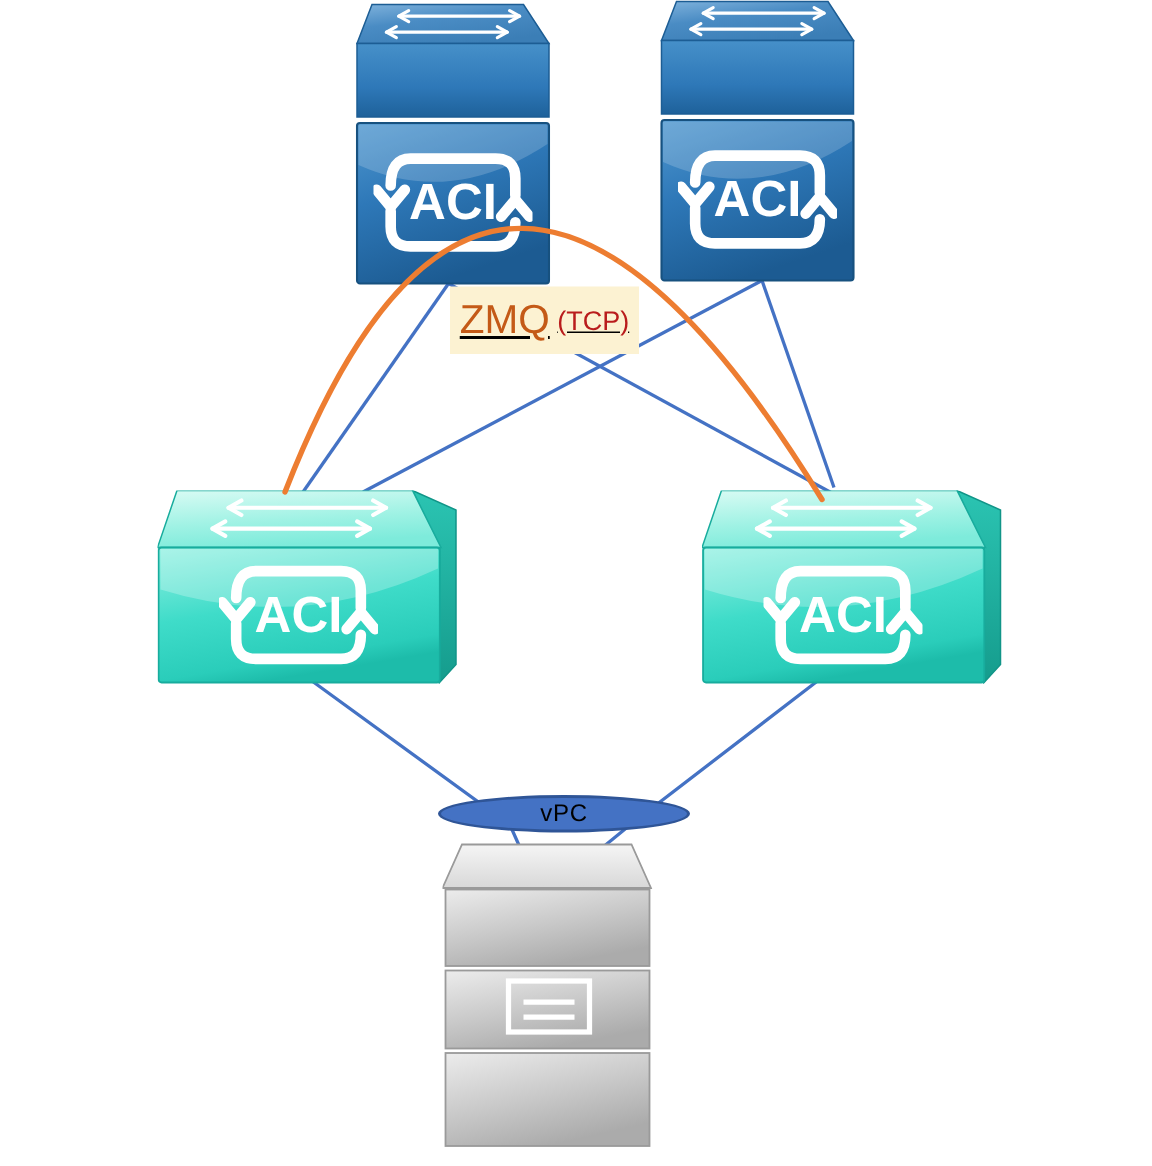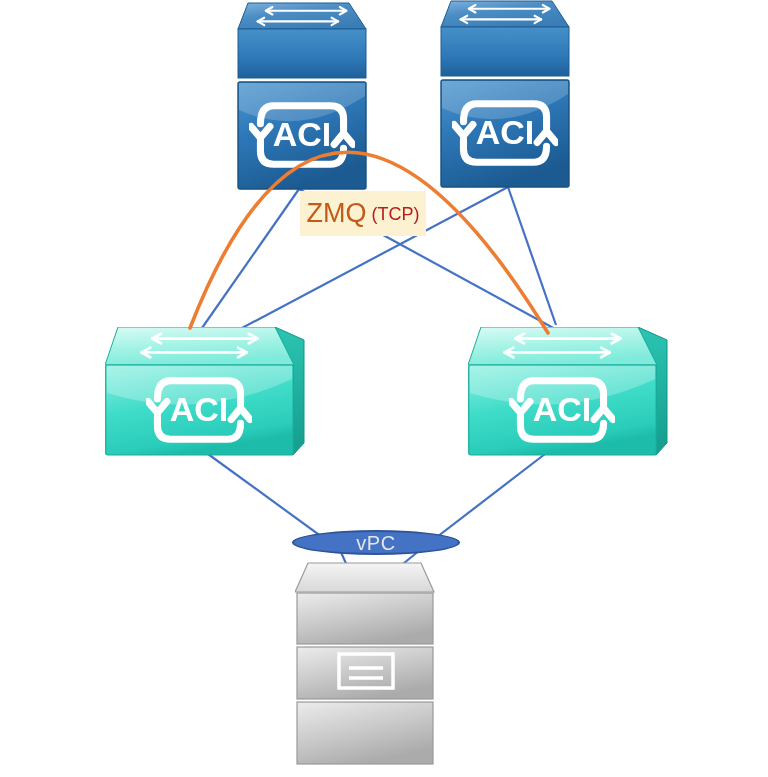--- a/index.html
+++ b/index.html
@@ -2,28 +2,28 @@
 <html><head>
 <meta charset="utf-8">
 <style>
   html,body{margin:0;padding:0;background:#ffffff;}
   #canvas{position:relative;width:768px;height:777px;background:#ffffff;overflow:hidden;
           font-family:"Liberation Sans",sans-serif;}
   .layer{position:absolute;left:0;top:0;width:768px;height:777px;pointer-events:none;}
   .device{position:absolute;}
   #zmq-label{position:absolute;left:300px;top:191px;width:126px;height:45px;
              background:#FCF2D2;display:flex;align-items:center;justify-content:center;
-             z-index:3;}
+             z-index:3;text-decoration:underline;}
   #zmq-label .zmq-main{font-size:27px;color:#C45A17;line-height:1;}
   #zmq-label .zmq-sub{font-size:18px;color:#b91c1c;margin-left:5px;line-height:1;}
   #vpc-ellipse{position:absolute;left:292px;top:530px;width:168px;height:25px;
                background:#4472C4;border:2px solid #2F5597;border-radius:50%;
                box-sizing:border-box;display:flex;align-items:center;justify-content:center;
                z-index:3;}
-  #vpc-ellipse span{color:#e5e5e5;font-size:20px;line-height:1;letter-spacing:.5px;}
+  #vpc-ellipse span{color:#000000;font-size:16px;line-height:1;letter-spacing:.5px;}
   #links-layer{z-index:1;}
   .device{z-index:2;}
   #zmq-arc-layer{z-index:4;}
   .defs-svg{position:absolute;width:0;height:0;overflow:hidden;}
 </style>
 </head>
 <body>
 
 <div id="canvas">
 

